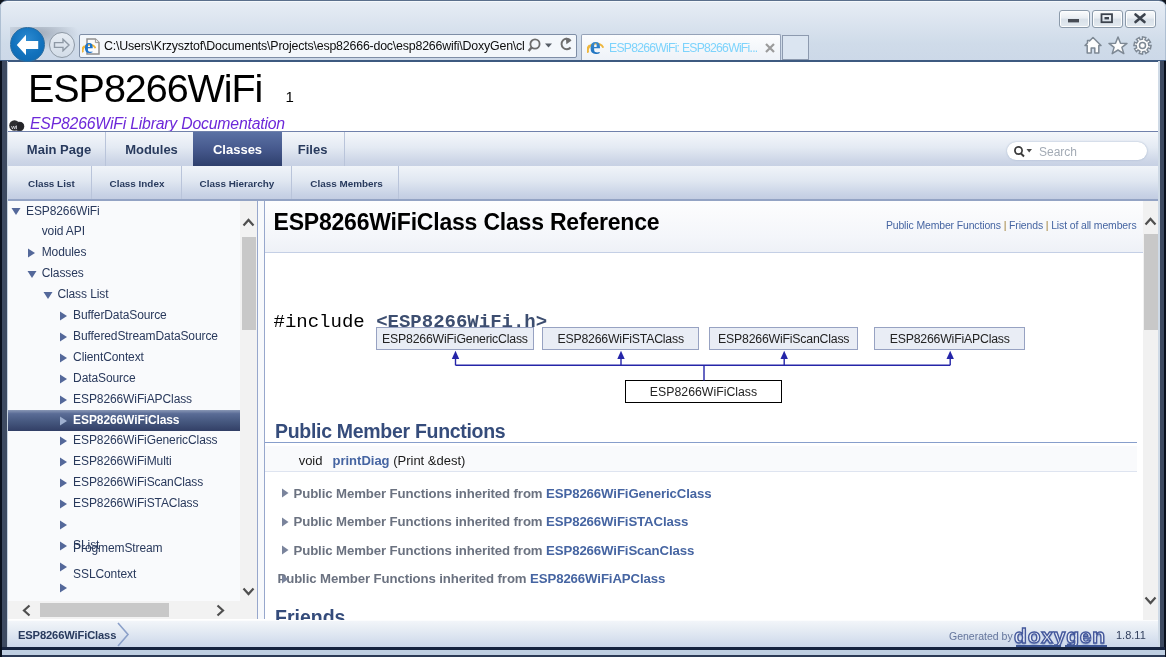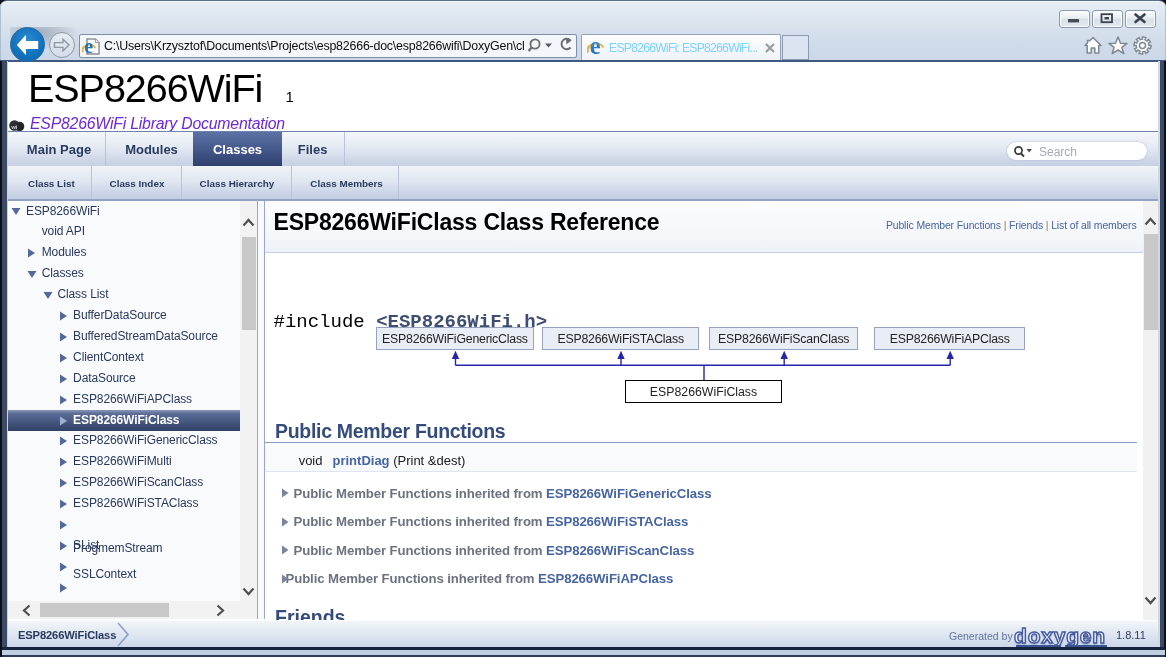--- a/index.html
+++ b/index.html
@@ -319,21 +319,21 @@
   </svg>
 
   <div class="abs" style="left:10.5px;top:220.3px;font-size:19.5px;font-weight:bold;color:#354C7B;line-height:20px;letter-spacing:-0.3px;">Public Member Functions</div>
   <div class="abs" style="left:0px;top:240.5px;width:872px;height:1.3px;background:#879ECB;"></div>
   <div class="abs" style="left:0px;top:245px;width:872px;height:26px;background:#f9fafc;border-bottom:1.3px solid #dee4f0;"></div>
   <div class="abs" style="left:0px;top:252.3px;width:58px;text-align:right;font-size:13px;color:#1a1a1a;">void</div>
   <div class="abs" style="left:68px;top:252.3px;font-size:13px;color:#1a1a1a;"><b style="color:#4665A2;">printDiag</b> (Print &amp;dest)</div>
   <div class="abs ihdr" style="left:29px;top:284.5px;">Public Member Functions inherited from <a>ESP8266WiFiGenericClass</a></div>
   <div class="abs ihdr" style="left:29px;top:313px;">Public Member Functions inherited from <a>ESP8266WiFiSTAClass</a></div>
   <div class="abs ihdr" style="left:29px;top:341.5px;">Public Member Functions inherited from <a>ESP8266WiFiScanClass</a></div>
-  <div class="abs ihdr" style="left:21px;top:370px;">Public Member Functions inherited from <a>ESP8266WiFiAPClass</a></div>
+  <div class="abs ihdr" style="left:13px;top:370px;">Public Member Functions inherited from <a>ESP8266WiFiAPClass</a></div>
   <svg class="abs" style="left:16.5px;top:287px;" width="8" height="10">
         <path d="M1,0.5 L1,9.5 L7.5,5 Z" fill="#7a849c"></path>
       </svg>
   <svg class="abs" style="left:16.5px;top:315.5px;" width="8" height="10">
         <path d="M1,0.5 L1,9.5 L7.5,5 Z" fill="#7a849c"></path>
       </svg>
   <svg class="abs" style="left:16.5px;top:344px;" width="8" height="10">
         <path d="M1,0.5 L1,9.5 L7.5,5 Z" fill="#7a849c"></path>
       </svg>
   <svg class="abs" style="left:16.5px;top:372.5px;" width="8" height="10">

